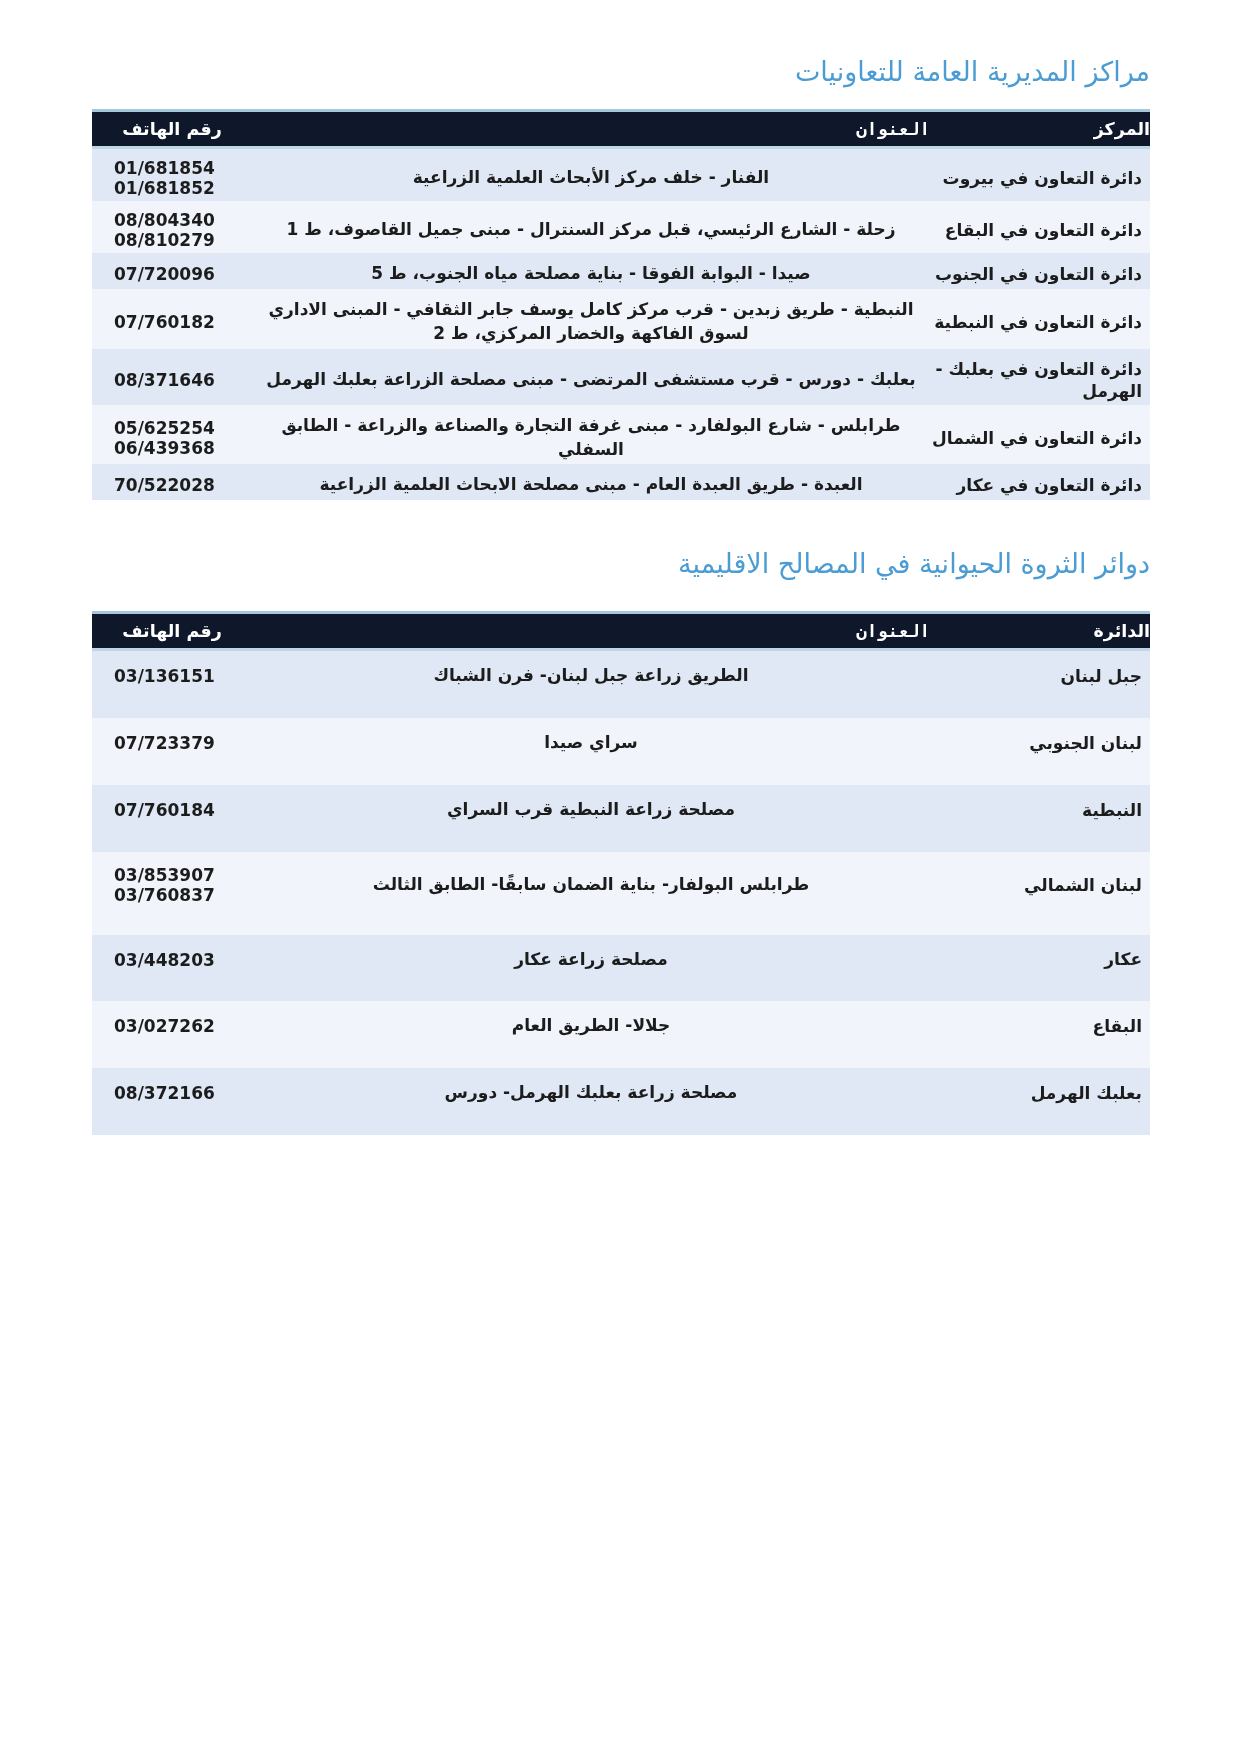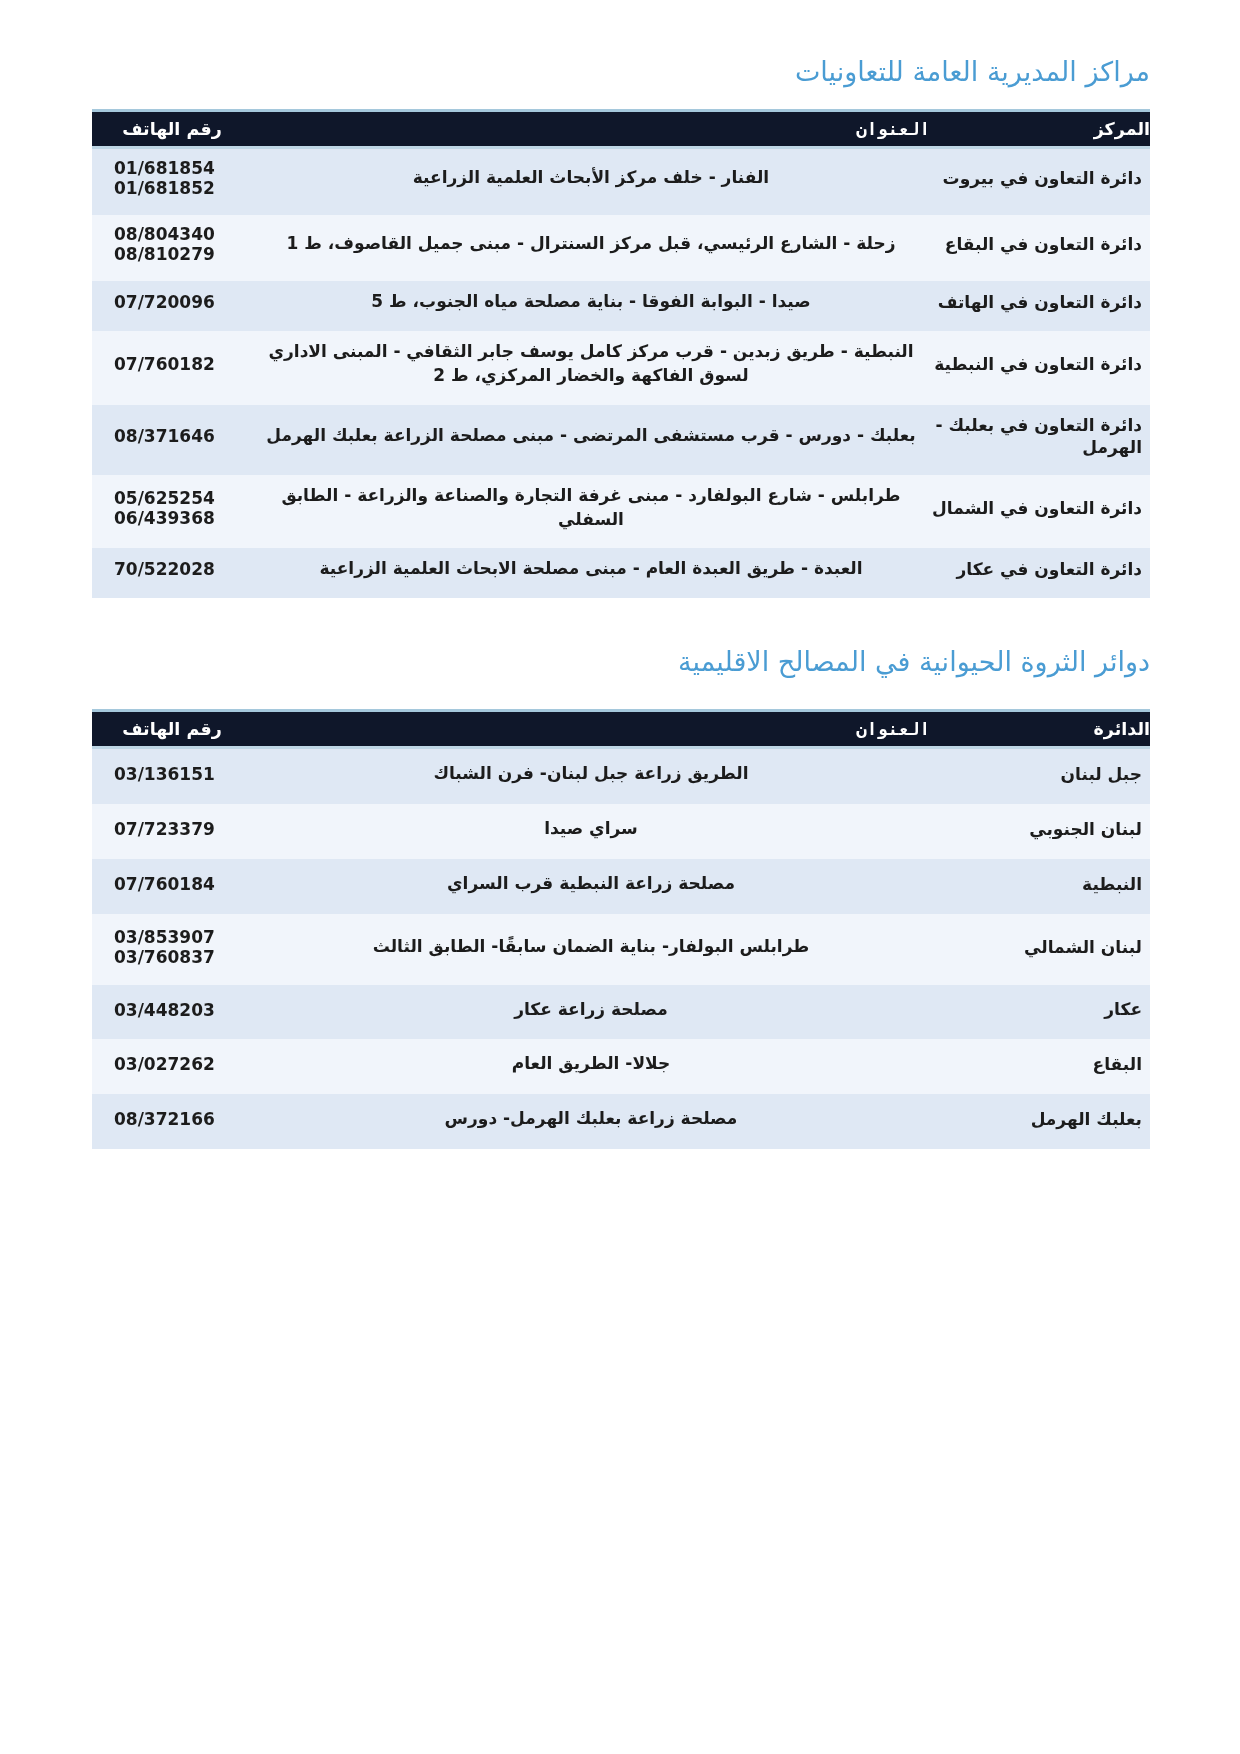--- a/index.html
+++ b/index.html
@@ -40,22 +40,22 @@
   .th-entity  { width: 220px; text-align: right; padding-right: 8px; }
   .th-address { text-align: right; padding-right: 85px; font-family: Liberation Mono, monospace; }
   .th-phone   { width: 160px; text-align: center; }
 
   .dir-table td {
     font-size: 17px;
     font-weight: bold;
     color: #1c1c1c;
     vertical-align: middle;
   }
-  .t1 td { padding-top: 9px;  padding-bottom: 17px; }
-  .t2 td { padding-top: 13px; padding-bottom: 18px; }
+  .t1 td { padding-top: 9px;  padding-bottom: 3px; }
+  .t2 td { padding-top: 13px; padding-bottom: 30px; }
 
   .td-entity  { text-align: right;  padding-right: 8px; line-height: 1.3; }
   .td-address { text-align: center; line-height: 1.4; }
   .td-phone   { text-align: left;   padding-left: 22px; }
   .phone      { direction: ltr; text-align: left; line-height: 1.18; }
 
   .dir-table tbody tr:nth-child(odd)  { background: #dfe8f4; }
   .dir-table tbody tr:nth-child(even) { background: #f1f5fb; }
 </style>
 </head>
@@ -84,21 +84,21 @@
           </tr>
           <tr>
             <td class="td-entity">دائرة التعاون في البقاع</td>
             <td class="td-address">زحلة - الشارع الرئيسي، قبل مركز السنترال - مبنى جميل القاصوف، ط 1</td>
             <td class="td-phone">
               <div class="phone">08/804340</div>
               <div class="phone">08/810279</div>
             </td>
           </tr>
           <tr>
-            <td class="td-entity">دائرة التعاون في الهاتف</td>
+            <td class="td-entity">دائرة التعاون في الجنوب</td>
             <td class="td-address">صيدا - البوابة الفوقا - بناية مصلحة مياه الجنوب، ط 5</td>
             <td class="td-phone">
               <div class="phone">07/720096</div>
             </td>
           </tr>
           <tr>
             <td class="td-entity">دائرة التعاون في النبطية</td>
             <td class="td-address">النبطية - طريق زبدين - قرب مركز كامل يوسف جابر الثقافي - المبنى الاداري لسوق الفاكهة والخضار المركزي، ط 2</td>
             <td class="td-phone">
               <div class="phone">07/760182</div>

